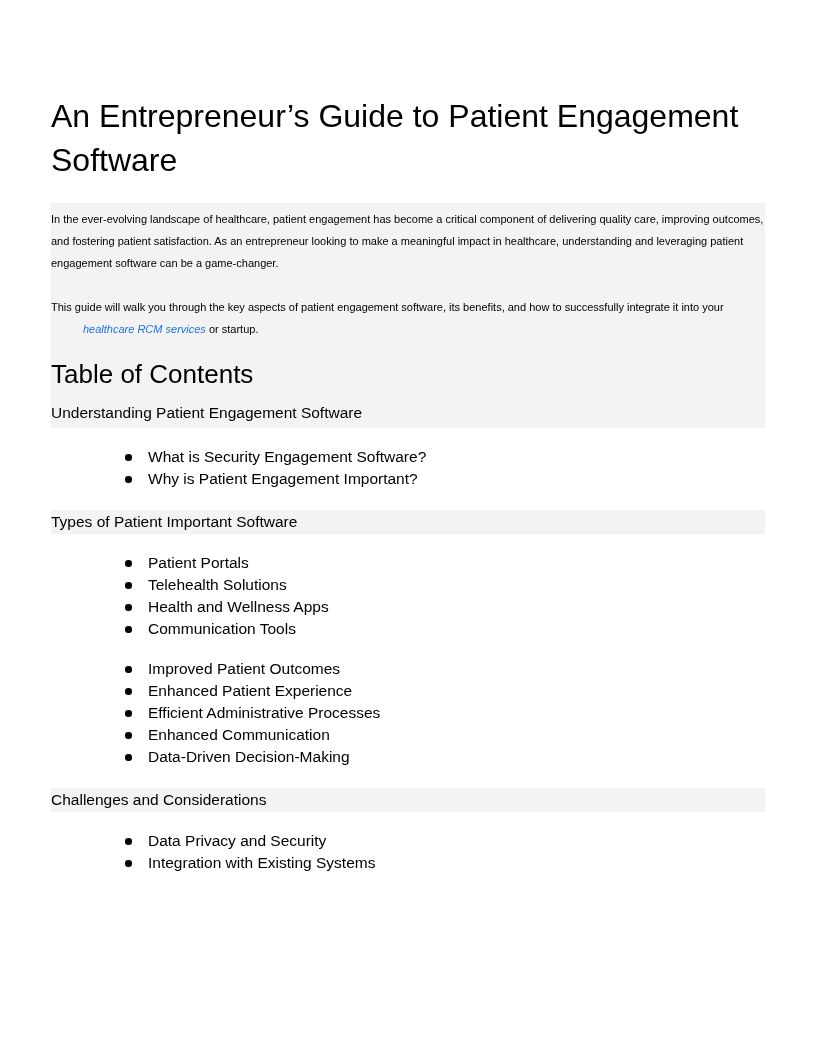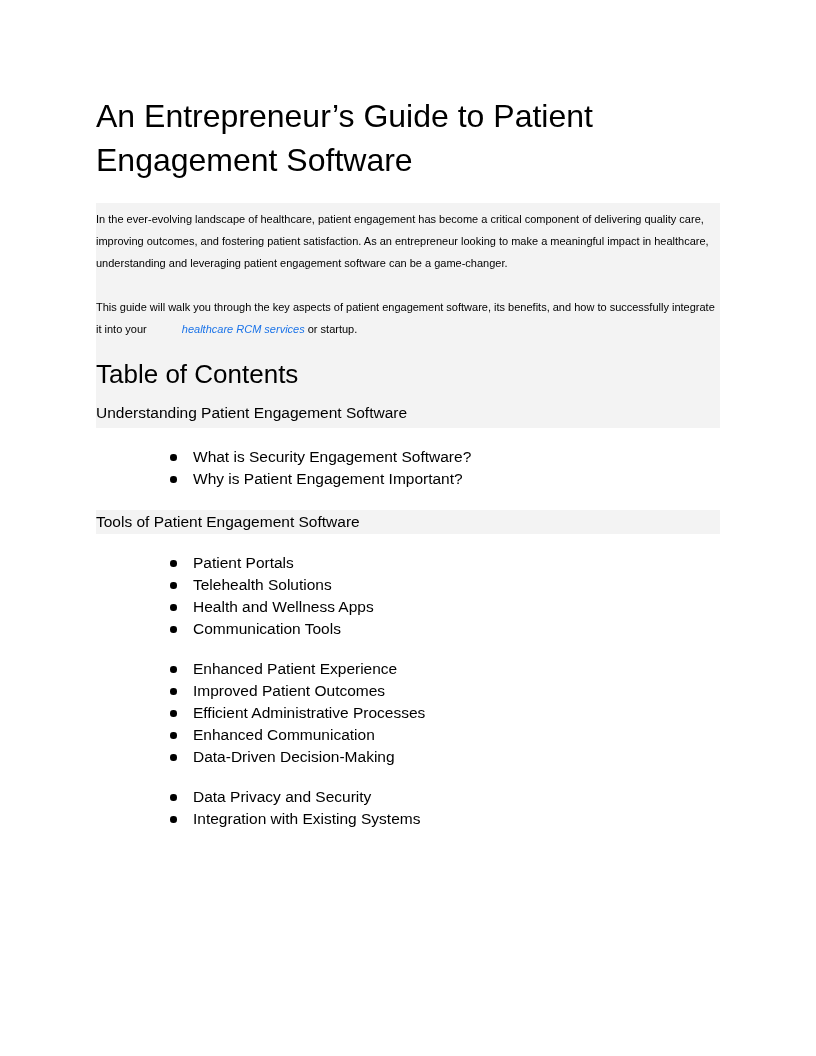--- a/index.html
+++ b/index.html
@@ -11,21 +11,21 @@
     position: relative;
     width: 816px;
     height: 1056px;
     background: var(--color-page, #ffffff);
     overflow: hidden;
     font-family: "Liberation Sans", "DejaVu Sans", sans-serif;
     color: var(--color-text, #000000);
     -webkit-font-smoothing: antialiased;
   }
   .content {
-    padding: 0 96px;
+    padding: 0 51px;
   }
   .doc-title {
     margin: 94px 0 0 0;
     font-size: 32px;
     line-height: 44px;
     font-weight: 400;
     letter-spacing: 0;
     color: var(--color-text, #000000);
   }
   .highlight-block {
@@ -103,39 +103,42 @@
 
       <p class="section-heading">Understanding Patient Engagement Software</p>
     </div>
 
     <ul class="toc-list">
       <li><span class="bullet-dot"></span><span class="li-text">What is Security Engagement Software?</span></li>
       <li><span class="bullet-dot"></span><span class="li-text">Why is Patient Engagement Important?</span></li>
     </ul>
 
     <div class="section-strip">
-      <p class="section-heading">Tools of Patient Engagement Software</p>
+      <p class="section-heading">Types of Patient Important Software</p>
     </div>
 
     <ul class="toc-list">
       <li><span class="bullet-dot"></span><span class="li-text">Patient Portals</span></li>
       <li><span class="bullet-dot"></span><span class="li-text">Telehealth Solutions</span></li>
       <li><span class="bullet-dot"></span><span class="li-text">Health and Wellness Apps</span></li>
       <li><span class="bullet-dot"></span><span class="li-text">Communication Tools</span></li>
     </ul>
 
 
     <ul class="toc-list">
+      <li><span class="bullet-dot"></span><span class="li-text">Improved Patient Outcomes</span></li>
       <li><span class="bullet-dot"></span><span class="li-text">Enhanced Patient Experience</span></li>
-      <li><span class="bullet-dot"></span><span class="li-text">Improved Patient Outcomes</span></li>
       <li><span class="bullet-dot"></span><span class="li-text">Efficient Administrative Processes</span></li>
       <li><span class="bullet-dot"></span><span class="li-text">Enhanced Communication</span></li>
       <li><span class="bullet-dot"></span><span class="li-text">Data-Driven Decision-Making</span></li>
     </ul>
 
+    <div class="section-strip">
+      <p class="section-heading">Challenges and Considerations</p>
+    </div>
 
     <ul class="toc-list">
       <li><span class="bullet-dot"></span><span class="li-text">Data Privacy and Security</span></li>
       <li><span class="bullet-dot"></span><span class="li-text">Integration with Existing Systems</span></li>
     </ul>
 
   </div>
 </div>
 
 </body></html>

